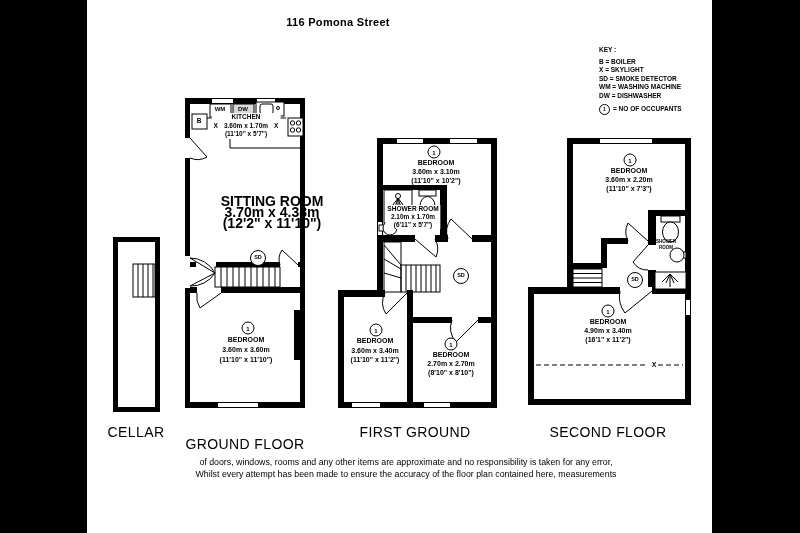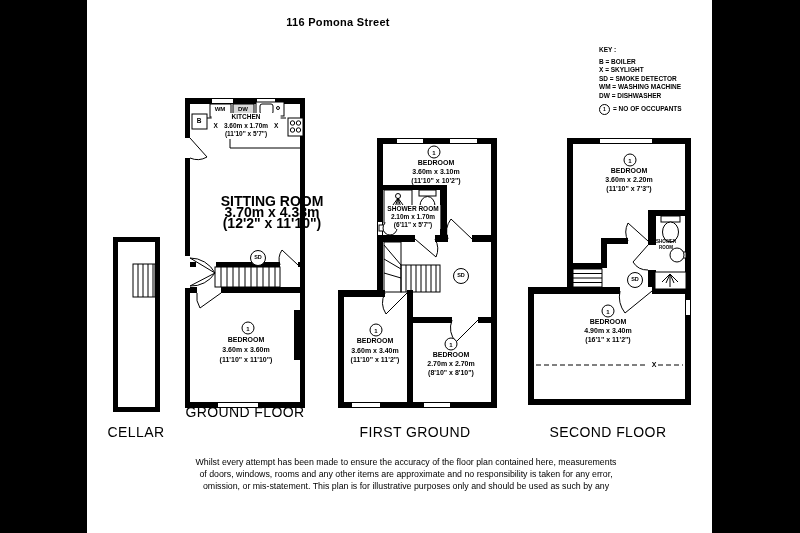--- a/index.html
+++ b/index.html
@@ -157,21 +157,21 @@
     <div>3.70m x 4.38m</div>
     <div>(12'2" x 11'10")</div>
   </div>
   <div class="circ sd" style="left:258px;top:258px;">SD</div>
   <div class="circ" style="left:248px;top:328px;">1</div>
   <div class="lbl blk" style="left:246px;top:335px;font-size:7px;line-height:10px;">
     <div>BEDROOM</div>
     <div>3.60m x 3.60m</div>
     <div>(11'10" x 11'10")</div>
   </div>
-  <div class="lbl fl-label" style="left:245px;top:404px;">GROUND FLOOR</div>
+  <div class="lbl fl-label" style="left:245px;top:436px;">GROUND FLOOR</div>
 
   <svg class="abs" style="left:335px;top:133px;" width="165" height="280" viewBox="0 0 165 280">
     <g fill="#000" shape-rendering="crispEdges">
       <rect x="42" y="5" width="120" height="6"></rect>
       <rect x="42" y="5" width="6" height="84"></rect>
       <rect x="42" y="102" width="6" height="62"></rect>
       <rect x="156" y="5" width="6" height="270"></rect>
       <rect x="3" y="157" width="6" height="118"></rect>
       <rect x="3" y="157" width="47" height="7"></rect>
       <rect x="72" y="157" width="6" height="118"></rect>
@@ -346,17 +346,16 @@
   <div class="circ" style="left:608px;top:311px;">1</div>
   <div class="lbl blk" style="left:608px;top:317px;font-size:7px;line-height:9px;">
     <div>BEDROOM</div>
     <div>4.90m x 3.40m</div>
     <div>(16'1" x 11'2")</div>
   </div>
   <div class="lbl" style="left:654px;top:361px;font-size:7px;">X</div>
   <div class="lbl fl-label" style="left:608px;top:424px;">SECOND FLOOR</div>
 
   <div class="disc">
+    <div>of doors, windows, rooms and any other items are approximate and no responsibility is taken for any error,</div>
     <div>Whilst every attempt has been made to ensure the accuracy of the floor plan contained here, measurements</div>
-    <div>of doors, windows, rooms and any other items are approximate and no responsibility is taken for any error,</div>
-    <div>omission, or mis-statement. This plan is for illustrative purposes only and should be used as such by any</div>
   </div>
 </div>
 
 </body></html>

